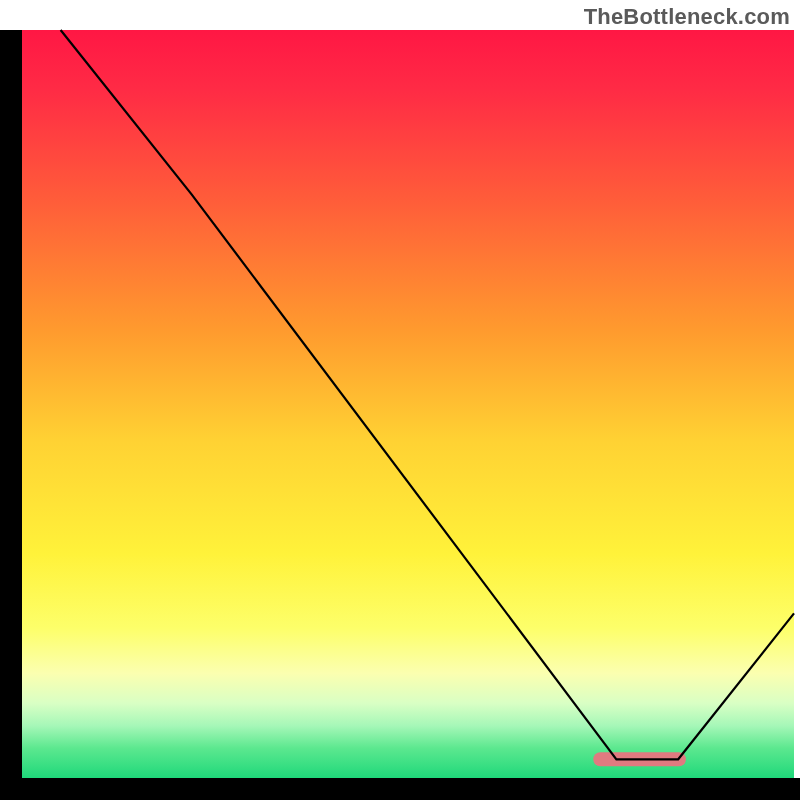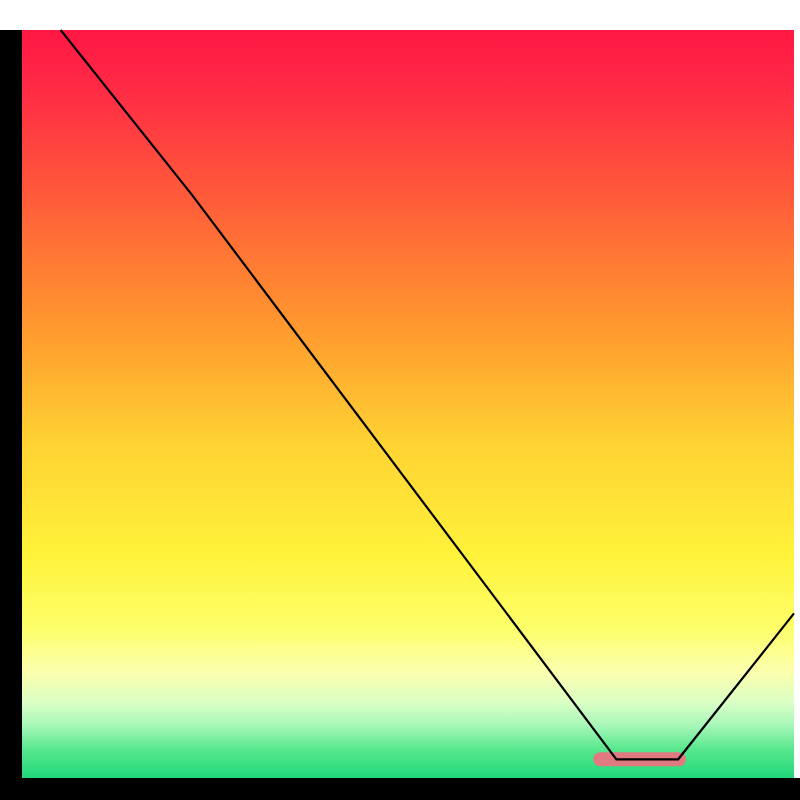--- a/index.html
+++ b/index.html
@@ -25,20 +25,21 @@
     letter-spacing: 0.2px;
   }
   svg {
     display: block;
   }
 </style>
 </head>
 <body>
 
 <div class="container">
+  <div class="watermark">TheBottleneck.com</div>
 
   <svg id="chart-svg" width="800" height="800" viewBox="0 0 800 800">
     <defs>
       <linearGradient id="bg-grad" x1="0" y1="0" x2="0" y2="1">
           <stop offset="0%" stop-color="#ff1744"></stop>
           <stop offset="8%" stop-color="#ff2b45"></stop>
           <stop offset="22%" stop-color="#ff5a3a"></stop>
           <stop offset="40%" stop-color="#ff9a2e"></stop>
           <stop offset="55.00000000000001%" stop-color="#ffd233"></stop>
           <stop offset="70%" stop-color="#fff23a"></stop>

